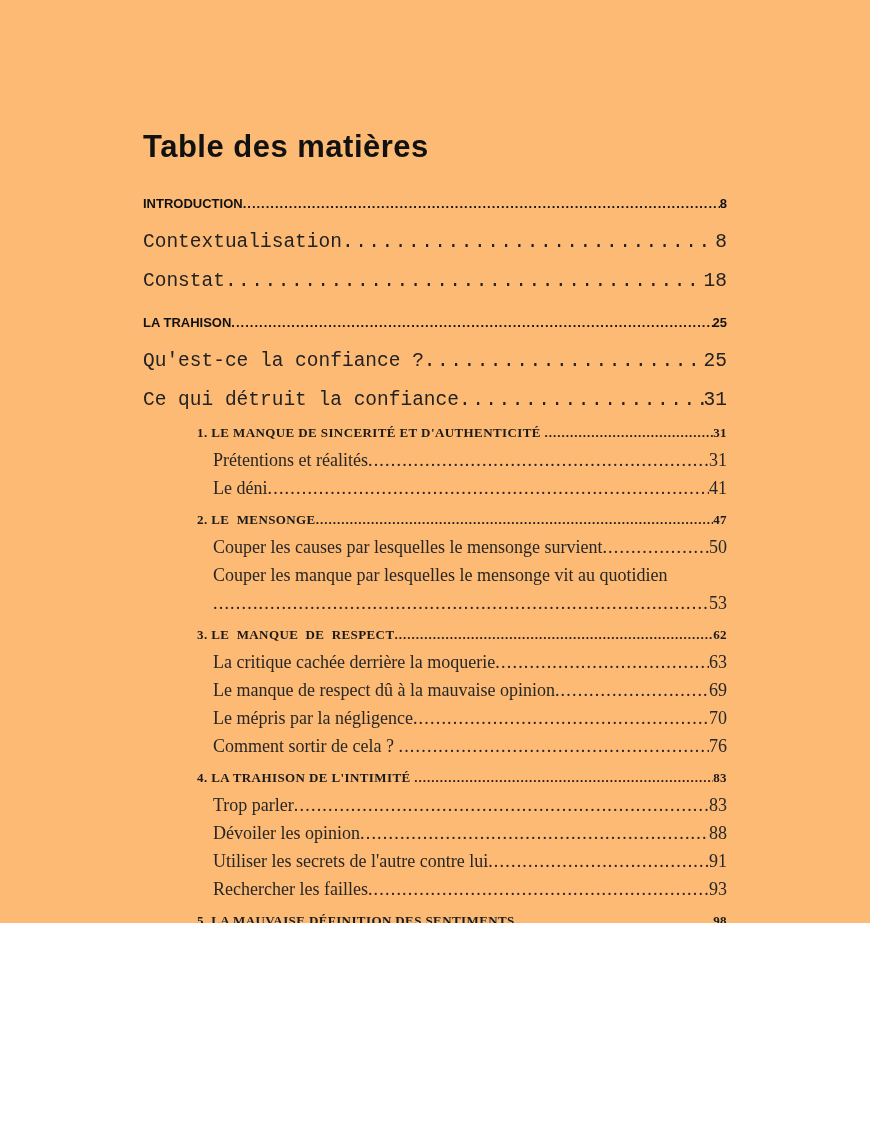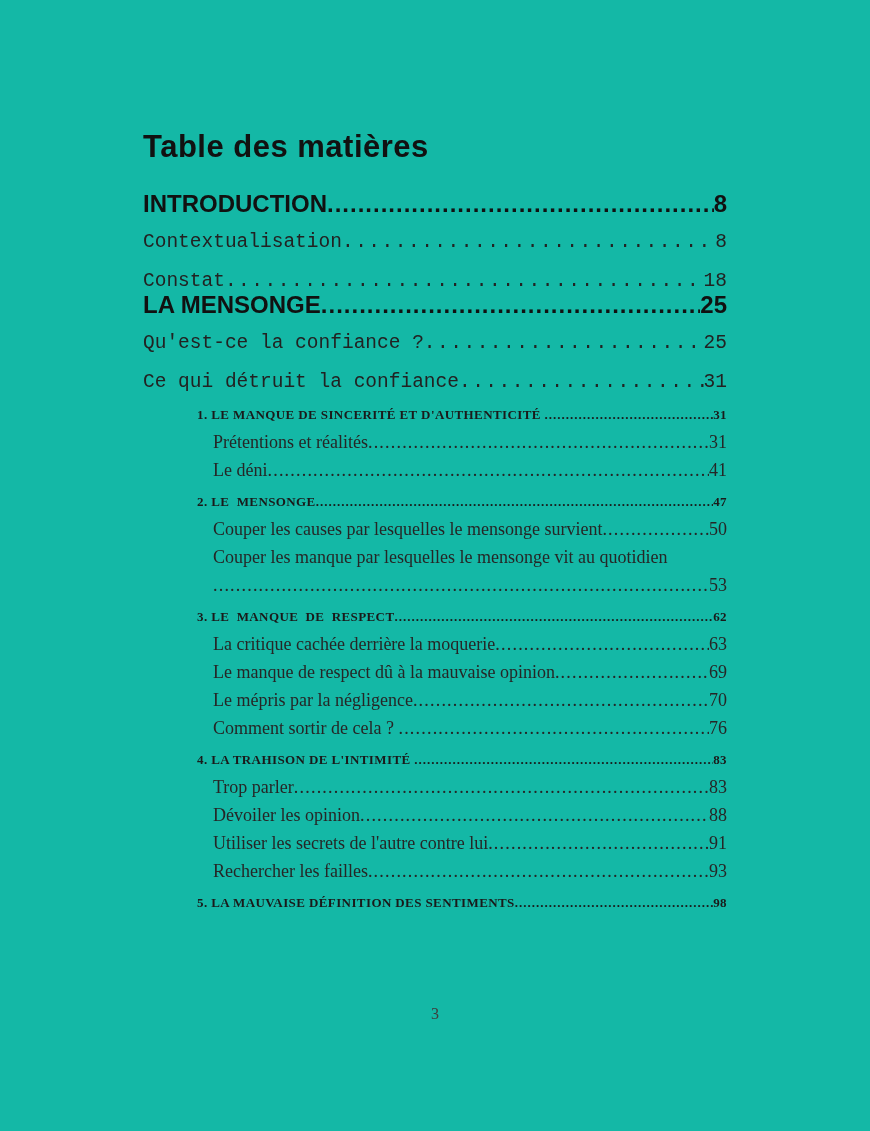--- a/index.html
+++ b/index.html
@@ -3,22 +3,22 @@
 <meta charset="utf-8">
 <style>
   html, body {
     margin: 0;
     padding: 0;
     background: #ffffff;
   }
   .page {
     position: relative;
     width: 870px;
-    height: 1131px;
-    background: #14b8a6;
+    height: 923px;
+    background: #fdba74;
     box-sizing: border-box;
     padding: 130px 143px 0 143px;
     overflow: hidden;
     color: #1c1c1c;
   }
   .doc-title {
     font-family: "Liberation Sans", sans-serif;
     font-weight: bold;
     font-size: 31px;
     line-height: 34px;
@@ -43,24 +43,24 @@
   }
   .row .leader::after {
     content: "....................................................................................................................................................................";
   }
   .row .pg {
     flex: 0 0 auto;
     white-space: pre;
   }
   
   .row.h1 {
-    margin-top: 0;
+    margin-top: 18px;
     font-family: "Liberation Sans", sans-serif;
     font-weight: bold;
-    font-size: 24px;
+    font-size: 13px;
     line-height: 23px;
     color: #111111;
   }
   .row.h1 .leader { letter-spacing: 1px; }
   
   .row.sub1 {
     margin-top: 16px;
     font-family: Liberation Mono, monospace;
     font-size: 19.5px;
     line-height: 23px;
@@ -120,21 +120,21 @@
     <span class="lbl">Contextualisation</span>
     <span class="leader"></span>
     <span class="pg">8</span>
   </div>
       <div class="row sub1">
     <span class="lbl">Constat</span>
     <span class="leader"></span>
     <span class="pg">18</span>
   </div>
       <div class="row h1">
-    <span class="lbl">LA MENSONGE</span>
+    <span class="lbl">LA TRAHISON</span>
     <span class="leader"></span>
     <span class="pg">25</span>
   </div>
       <div class="row sub1">
     <span class="lbl">Qu'est-ce la confiance ?</span>
     <span class="leader"></span>
     <span class="pg">25</span>
   </div>
       <div class="row sub1">
     <span class="lbl">Ce qui détruit la confiance</span>

